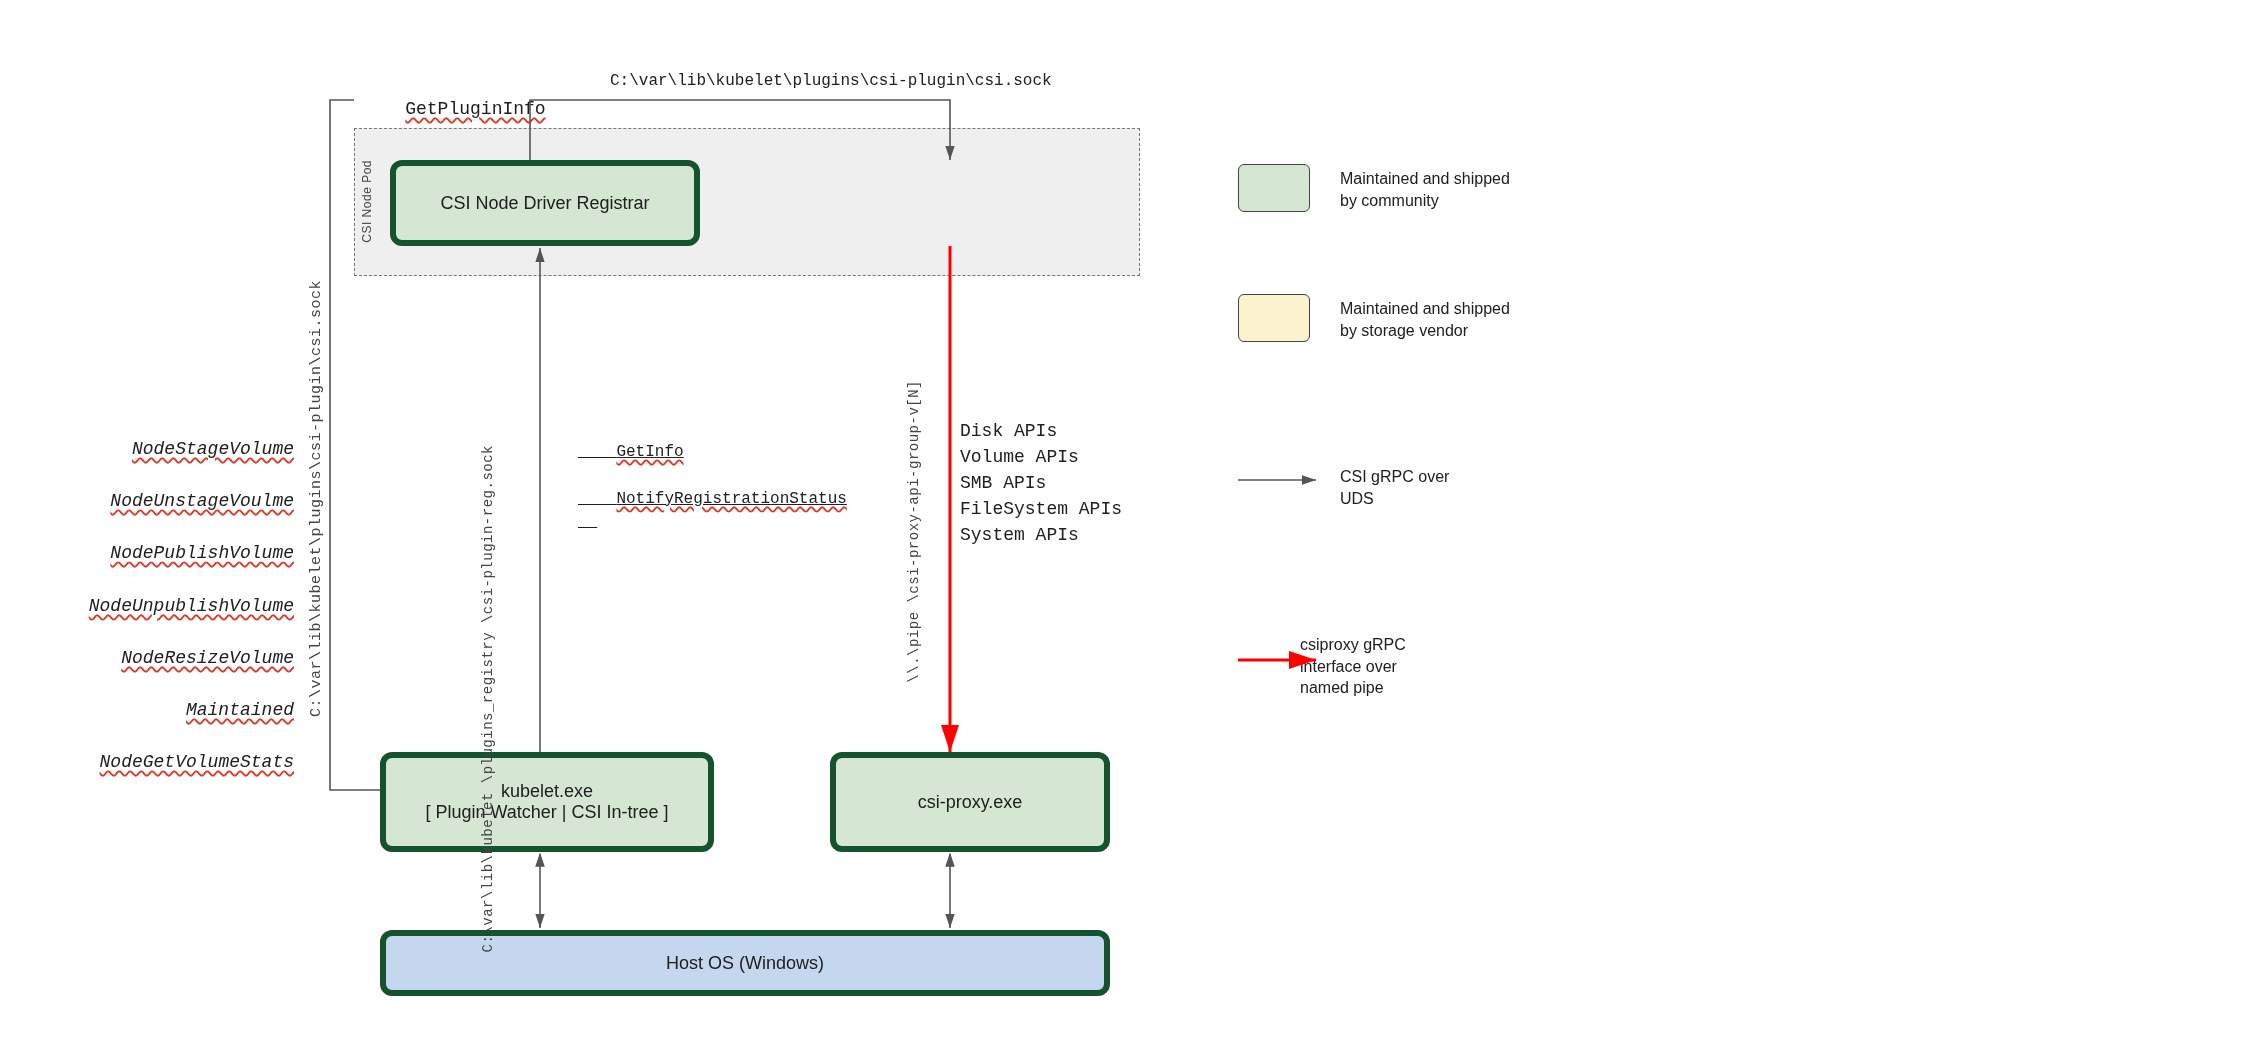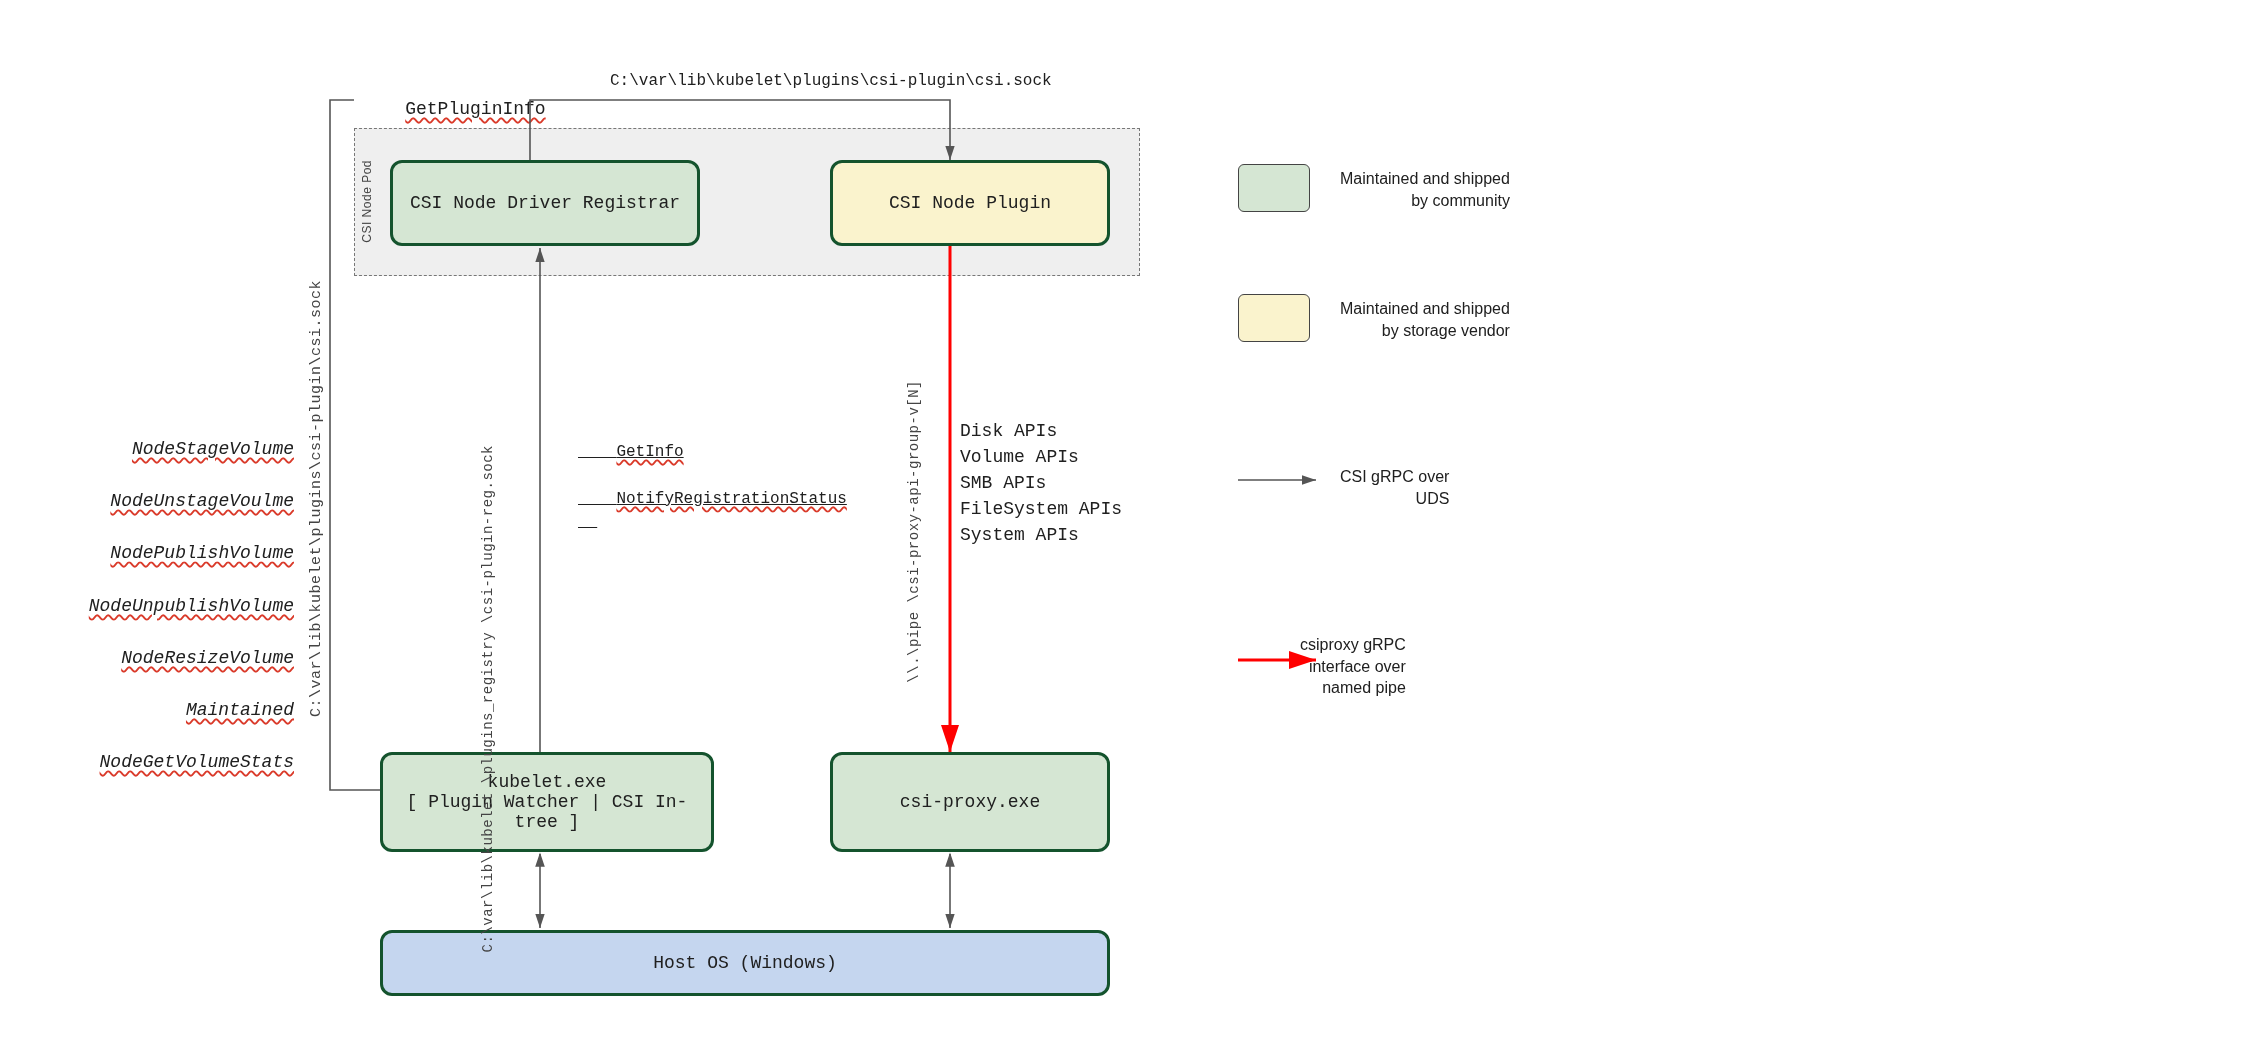--- a/index.html
+++ b/index.html
@@ -10,30 +10,29 @@
     font-size: 16px;
     color: #202020;
   }
   .canvas {
     position: relative;
     width: 2252px;
     height: 1044px;
   }
   .box {
     position: absolute;
-    border: 3px solid #14532d;
+    border: 6px solid #14532d;
     border-radius: 12px;
     display: flex;
     align-items: center;
     justify-content: center;
     text-align: center;
     box-sizing: border-box;
     padding: 8px 12px;
     font-size: 18px;
-    font-family: Liberation Mono, monospace;
   }
   .green { background: #d5e6d3; }
   .yellow { background: #faf3cd; }
   .blue  { background: #c5d6ef; }
   .pod {
     position: absolute;
     border: 1.5px dashed #777;
     background: #efefef;
     box-sizing: border-box;
   }
@@ -59,21 +58,20 @@
     width: 72px;
     height: 48px;
     border: 1px solid #444;
     border-radius: 6px;
     box-sizing: border-box;
   }
   .legend-text {
     position: absolute;
     font-size: 16px;
     line-height: 1.35;
-    text-align: right;
   }
   svg.overlay {
     position: absolute;
     left: 0; top: 0;
     width: 2252px;
     height: 1044px;
     pointer-events: none;
   }
 </style>
 </head>
@@ -81,23 +79,20 @@
 
 <div class="canvas">
 
   <div class="pod" style="left:354px; top:128px; width:786px; height:148px;"></div>
   <div class="vlabel" style="left:360px; top:160px; font-size:12px;">CSI Node Pod</div>
 
   <div class="box green" style="left:390px; top:160px; width:310px; height:86px;">
     <span>CSI Node Driver Registrar</span>
   </div>
 
-  <div class="box yellow" style="left:830px; top:160px; width:280px; height:86px;">
-    <span>CSI Node Plugin</span>
-  </div>
 
   <div class="box green" style="left:380px; top:752px; width:334px; height:100px; flex-direction:column;">
     <span>kubelet.exe</span>
     <span>[ Plugin Watcher | CSI In-tree ]</span>
   </div>
 
   <div class="box green" style="left:830px; top:752px; width:280px; height:100px;">
     <span>csi-proxy.exe</span>
   </div>
 

